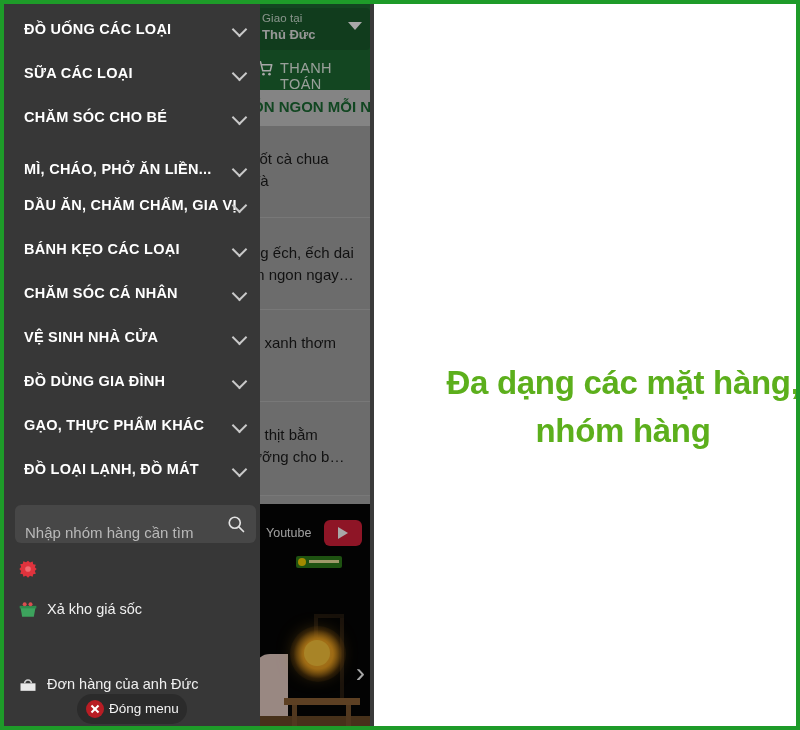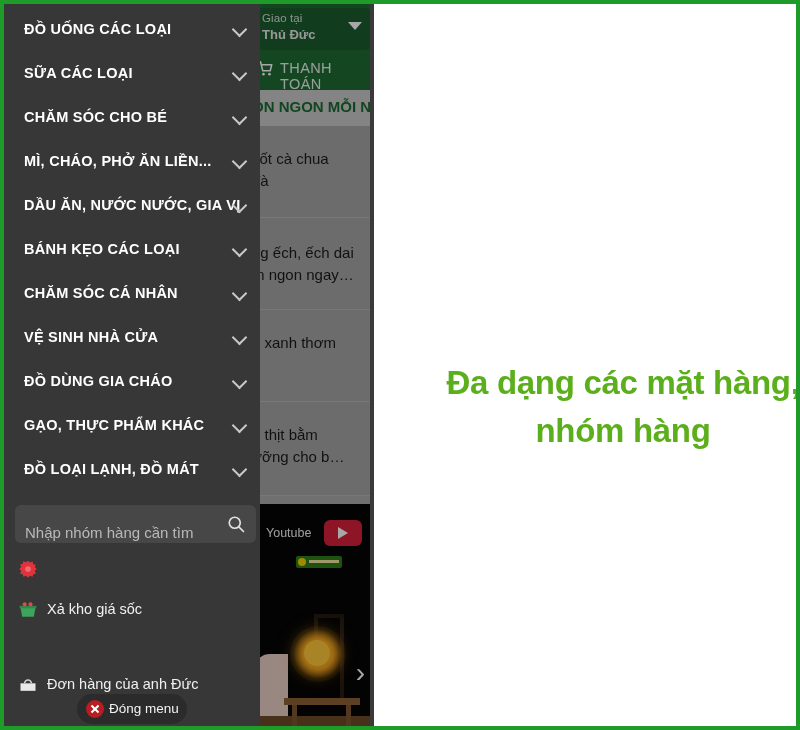--- a/index.html
+++ b/index.html
@@ -331,42 +331,42 @@
           <span class="chev"></span>
         </div>
       <div class="menu-item" style="top:50px;text-align:center;">
           <span class="label">SỮA CÁC LOẠI</span>
           <span class="chev"></span>
         </div>
       <div class="menu-item" style="top:94px;">
           <span class="label">CHĂM SÓC CHO BÉ</span>
           <span class="chev"></span>
         </div>
-      <div class="menu-item" style="top:138px;">
+      <div class="menu-item" style="top:146px;">
           <span class="label">MÌ, CHÁO, PHỞ ĂN LIỀN...</span>
           <span class="chev"></span>
         </div>
       <div class="menu-item" style="top:182px;">
-          <span class="label">DẦU ĂN, NƯỚC NƯỚC, GIA VỊ</span>
+          <span class="label">DẦU ĂN, CHĂM CHẤM, GIA VỊ</span>
           <span class="chev"></span>
         </div>
       <div class="menu-item" style="top:226px;">
           <span class="label">BÁNH KẸO CÁC LOẠI</span>
           <span class="chev"></span>
         </div>
       <div class="menu-item" style="top:270px;">
           <span class="label">CHĂM SÓC CÁ NHÂN</span>
           <span class="chev"></span>
         </div>
       <div class="menu-item" style="top:314px;">
           <span class="label">VỆ SINH NHÀ CỬA</span>
           <span class="chev"></span>
         </div>
       <div class="menu-item" style="top:358px;">
-          <span class="label">ĐỒ DÙNG GIA CHÁO</span>
+          <span class="label">ĐỒ DÙNG GIA ĐÌNH</span>
           <span class="chev"></span>
         </div>
       <div class="menu-item" style="top:402px;">
           <span class="label">GẠO, THỰC PHẨM KHÁC</span>
           <span class="chev"></span>
         </div>
       <div class="menu-item" style="top:446px;">
           <span class="label">ĐỒ LOẠI LẠNH, ĐỒ MÁT</span>
           <span class="chev"></span>
         </div>

